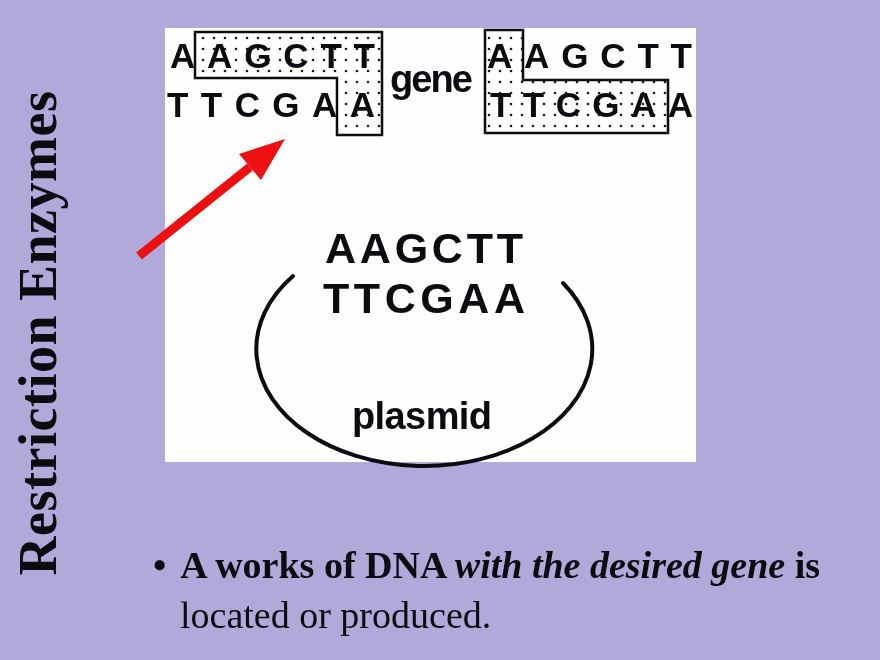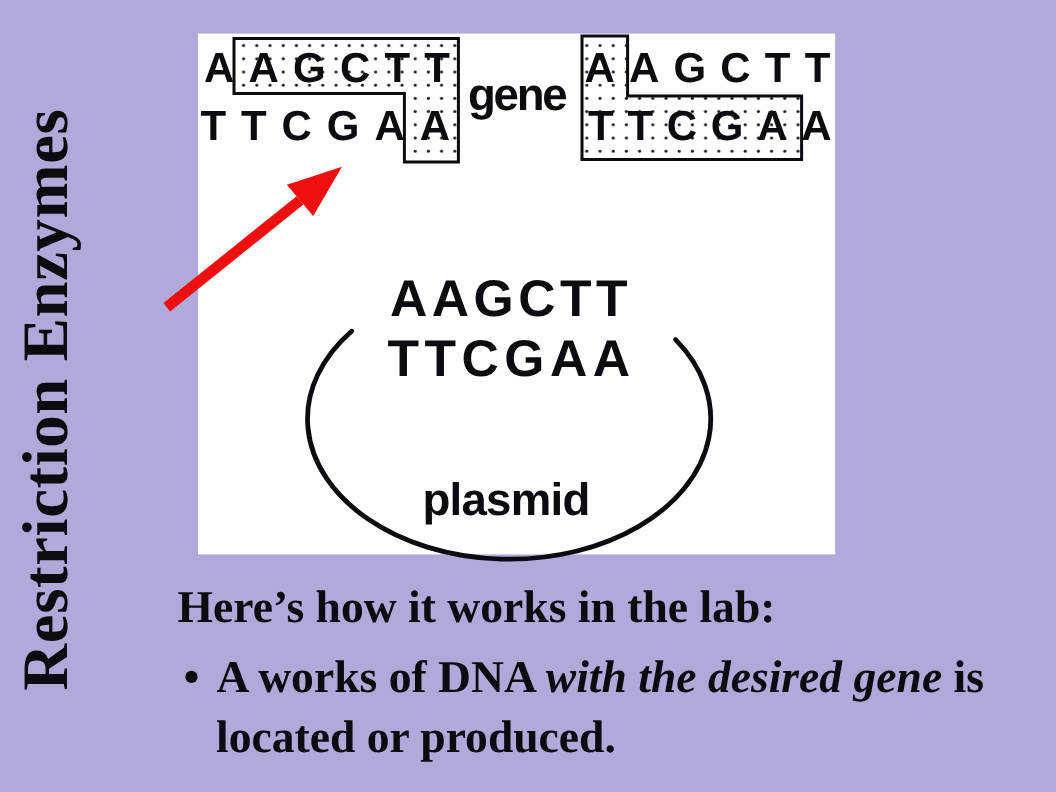--- a/index.html
+++ b/index.html
@@ -67,21 +67,21 @@
     font-size: 38px;
     font-weight: bold;
     line-height: 50px;
     white-space: nowrap;
   }
   .caption-line2 {
     position: absolute;
     left: 180px;
     top: 590px;
     font-size: 38px;
-    font-weight: bold;
+    font-weight: normal;
     line-height: 50px;
     white-space: nowrap;
   }
   .bullet-glyph { margin-right: 14px; }
   .italic-seg { font-style: italic; text-align: center; }
 </style>
 </head>
 <body>
 
 <div class="stage">
@@ -114,21 +114,20 @@
     <polygon class="arrow-head" points="285,139 261,180 239,154"></polygon>
 
     <text class="seq-text seq-mid" x="325" y="263" textLength="198" lengthAdjust="spacing">AAGCTT</text>
     <text class="seq-text seq-mid" x="323" y="313" textLength="202" lengthAdjust="spacing">TTCGAA</text>
 
     <path class="plasmid-arc" d="M293 276 A 168 117 0 1 0 563 283"></path>
 
     <text class="label-sans" x="352" y="429" textLength="140" lengthAdjust="spacing">plasmid</text>
   </svg>
 
-  <div class="caption-heading">Here’s how it works in the lab:</div>
 
   <div class="caption-line1">
     <span class="bullet-glyph">•</span><span>A works of DNA </span><span class="italic-seg">with the desired gene</span><span> is</span>
   </div>
 
   <div class="caption-line2">located or produced.</div>
 
 </div>
 
 </body></html>

